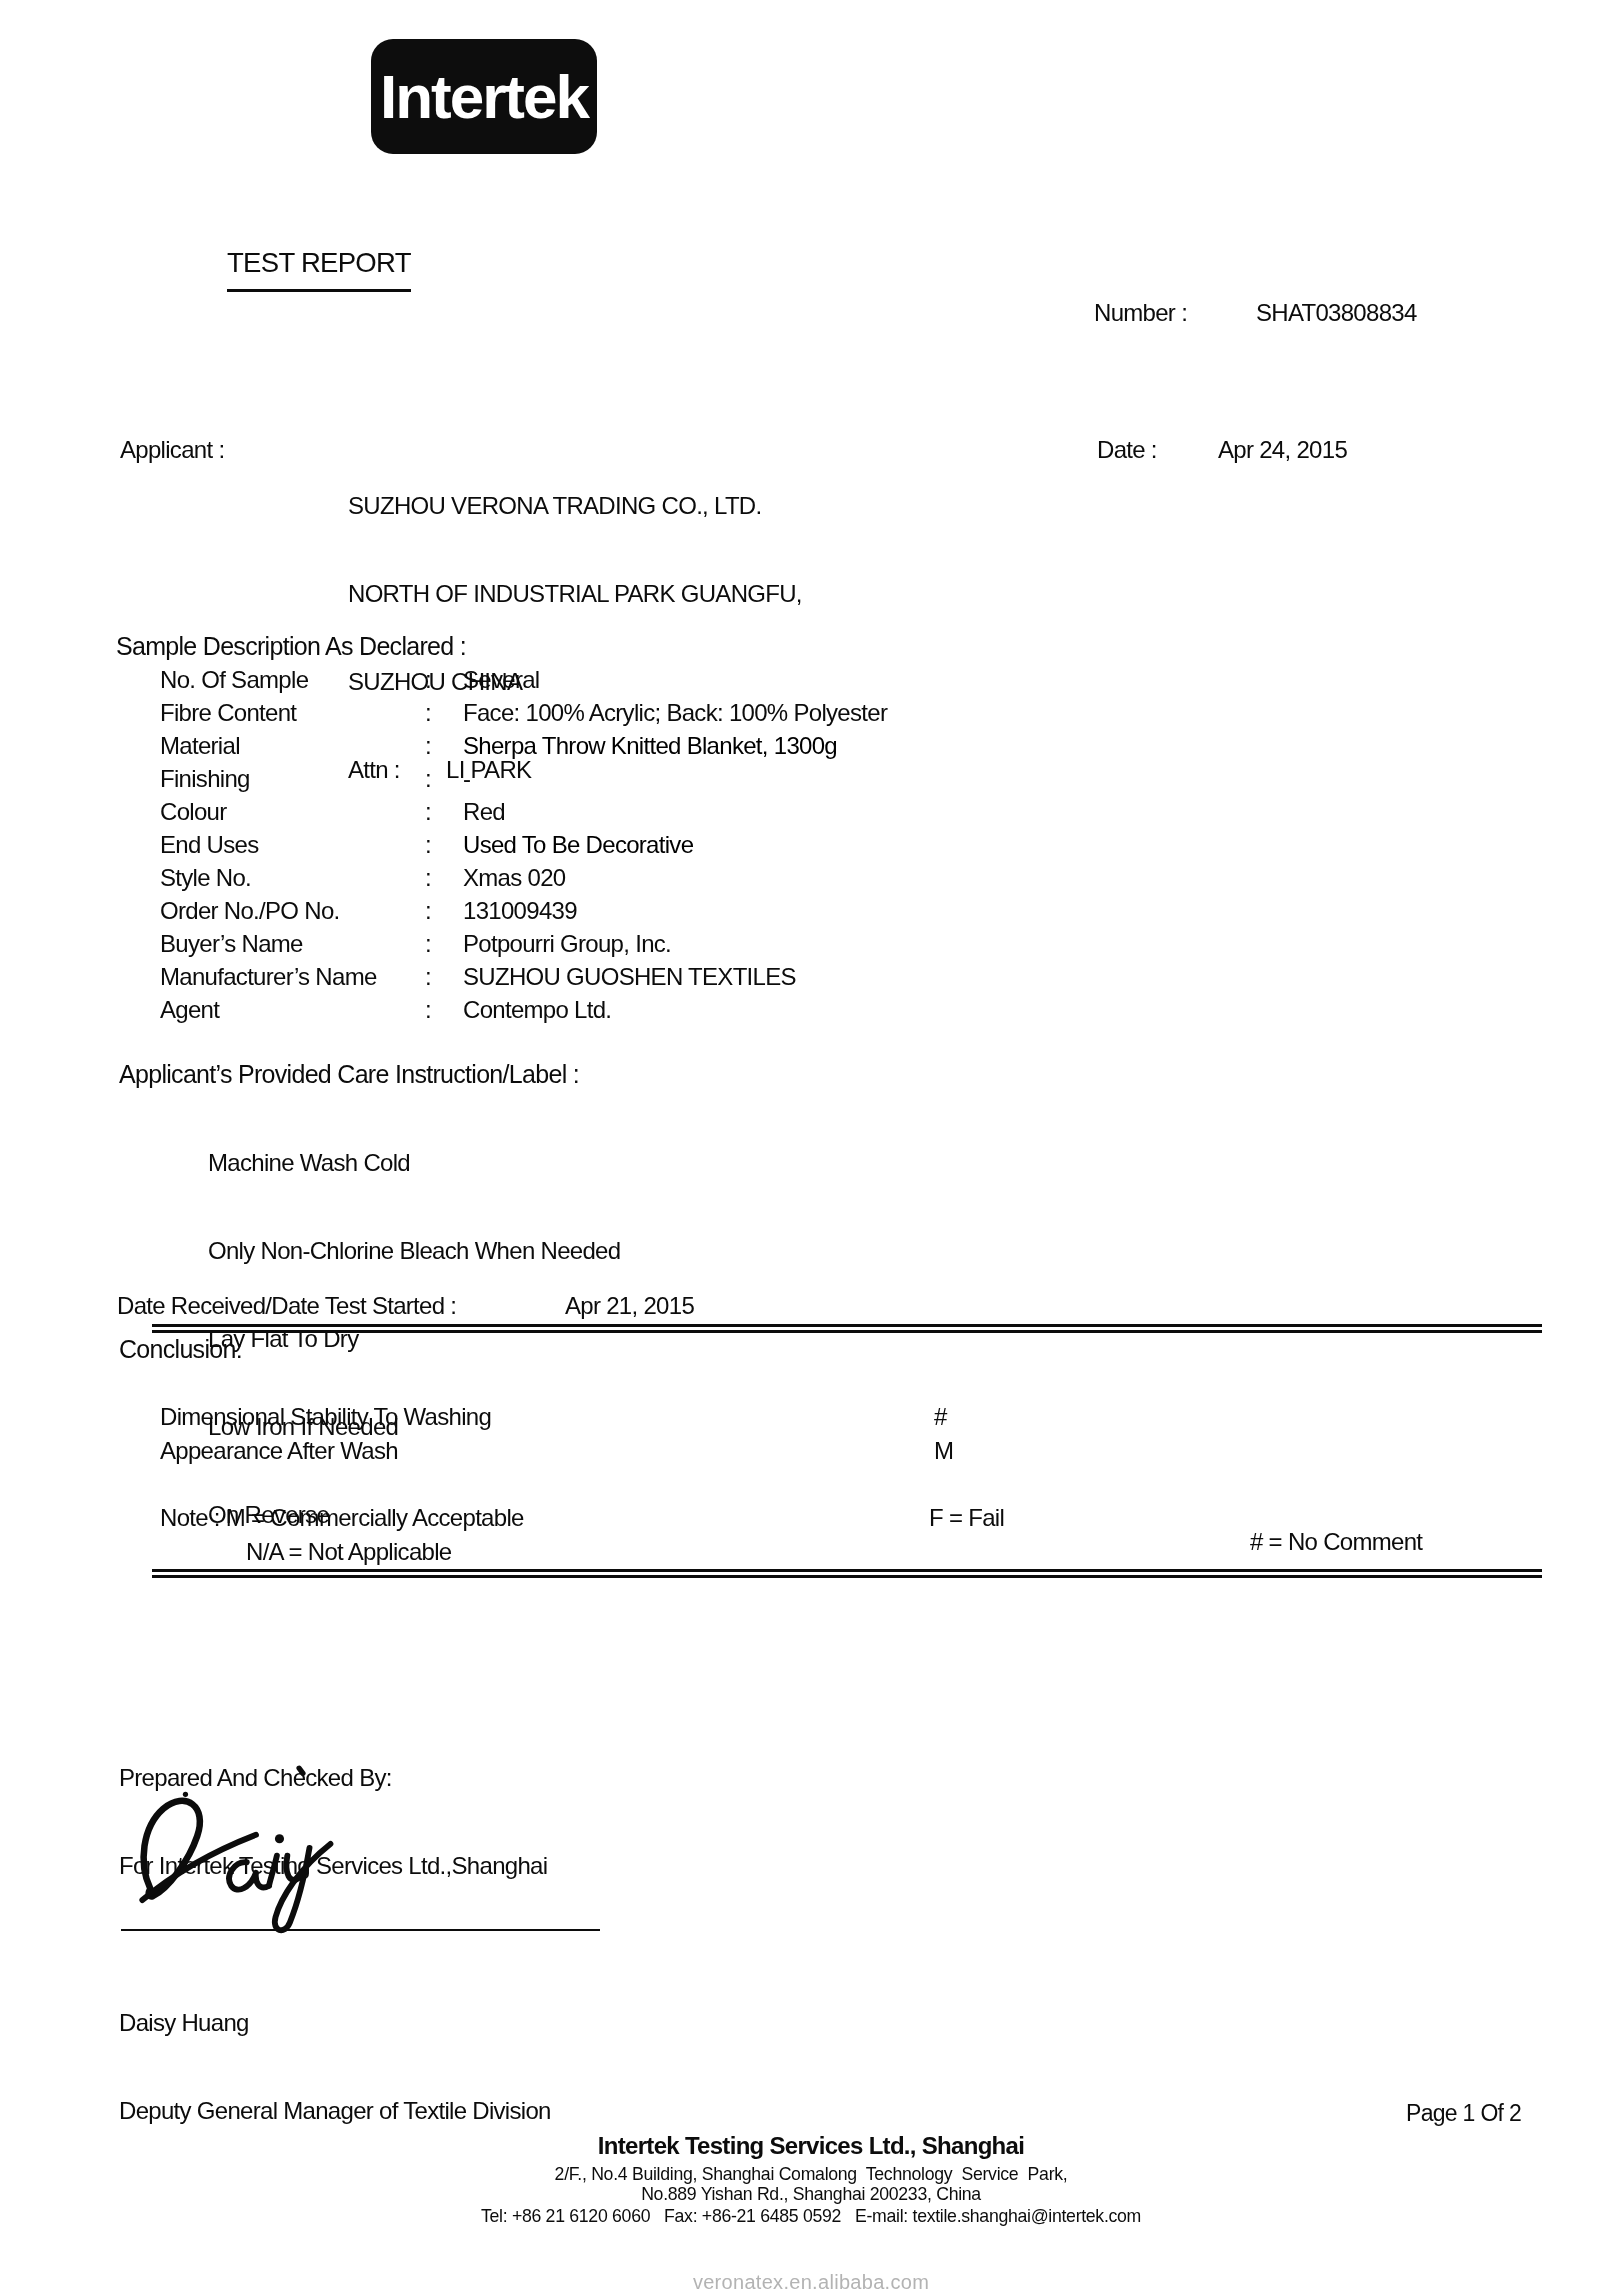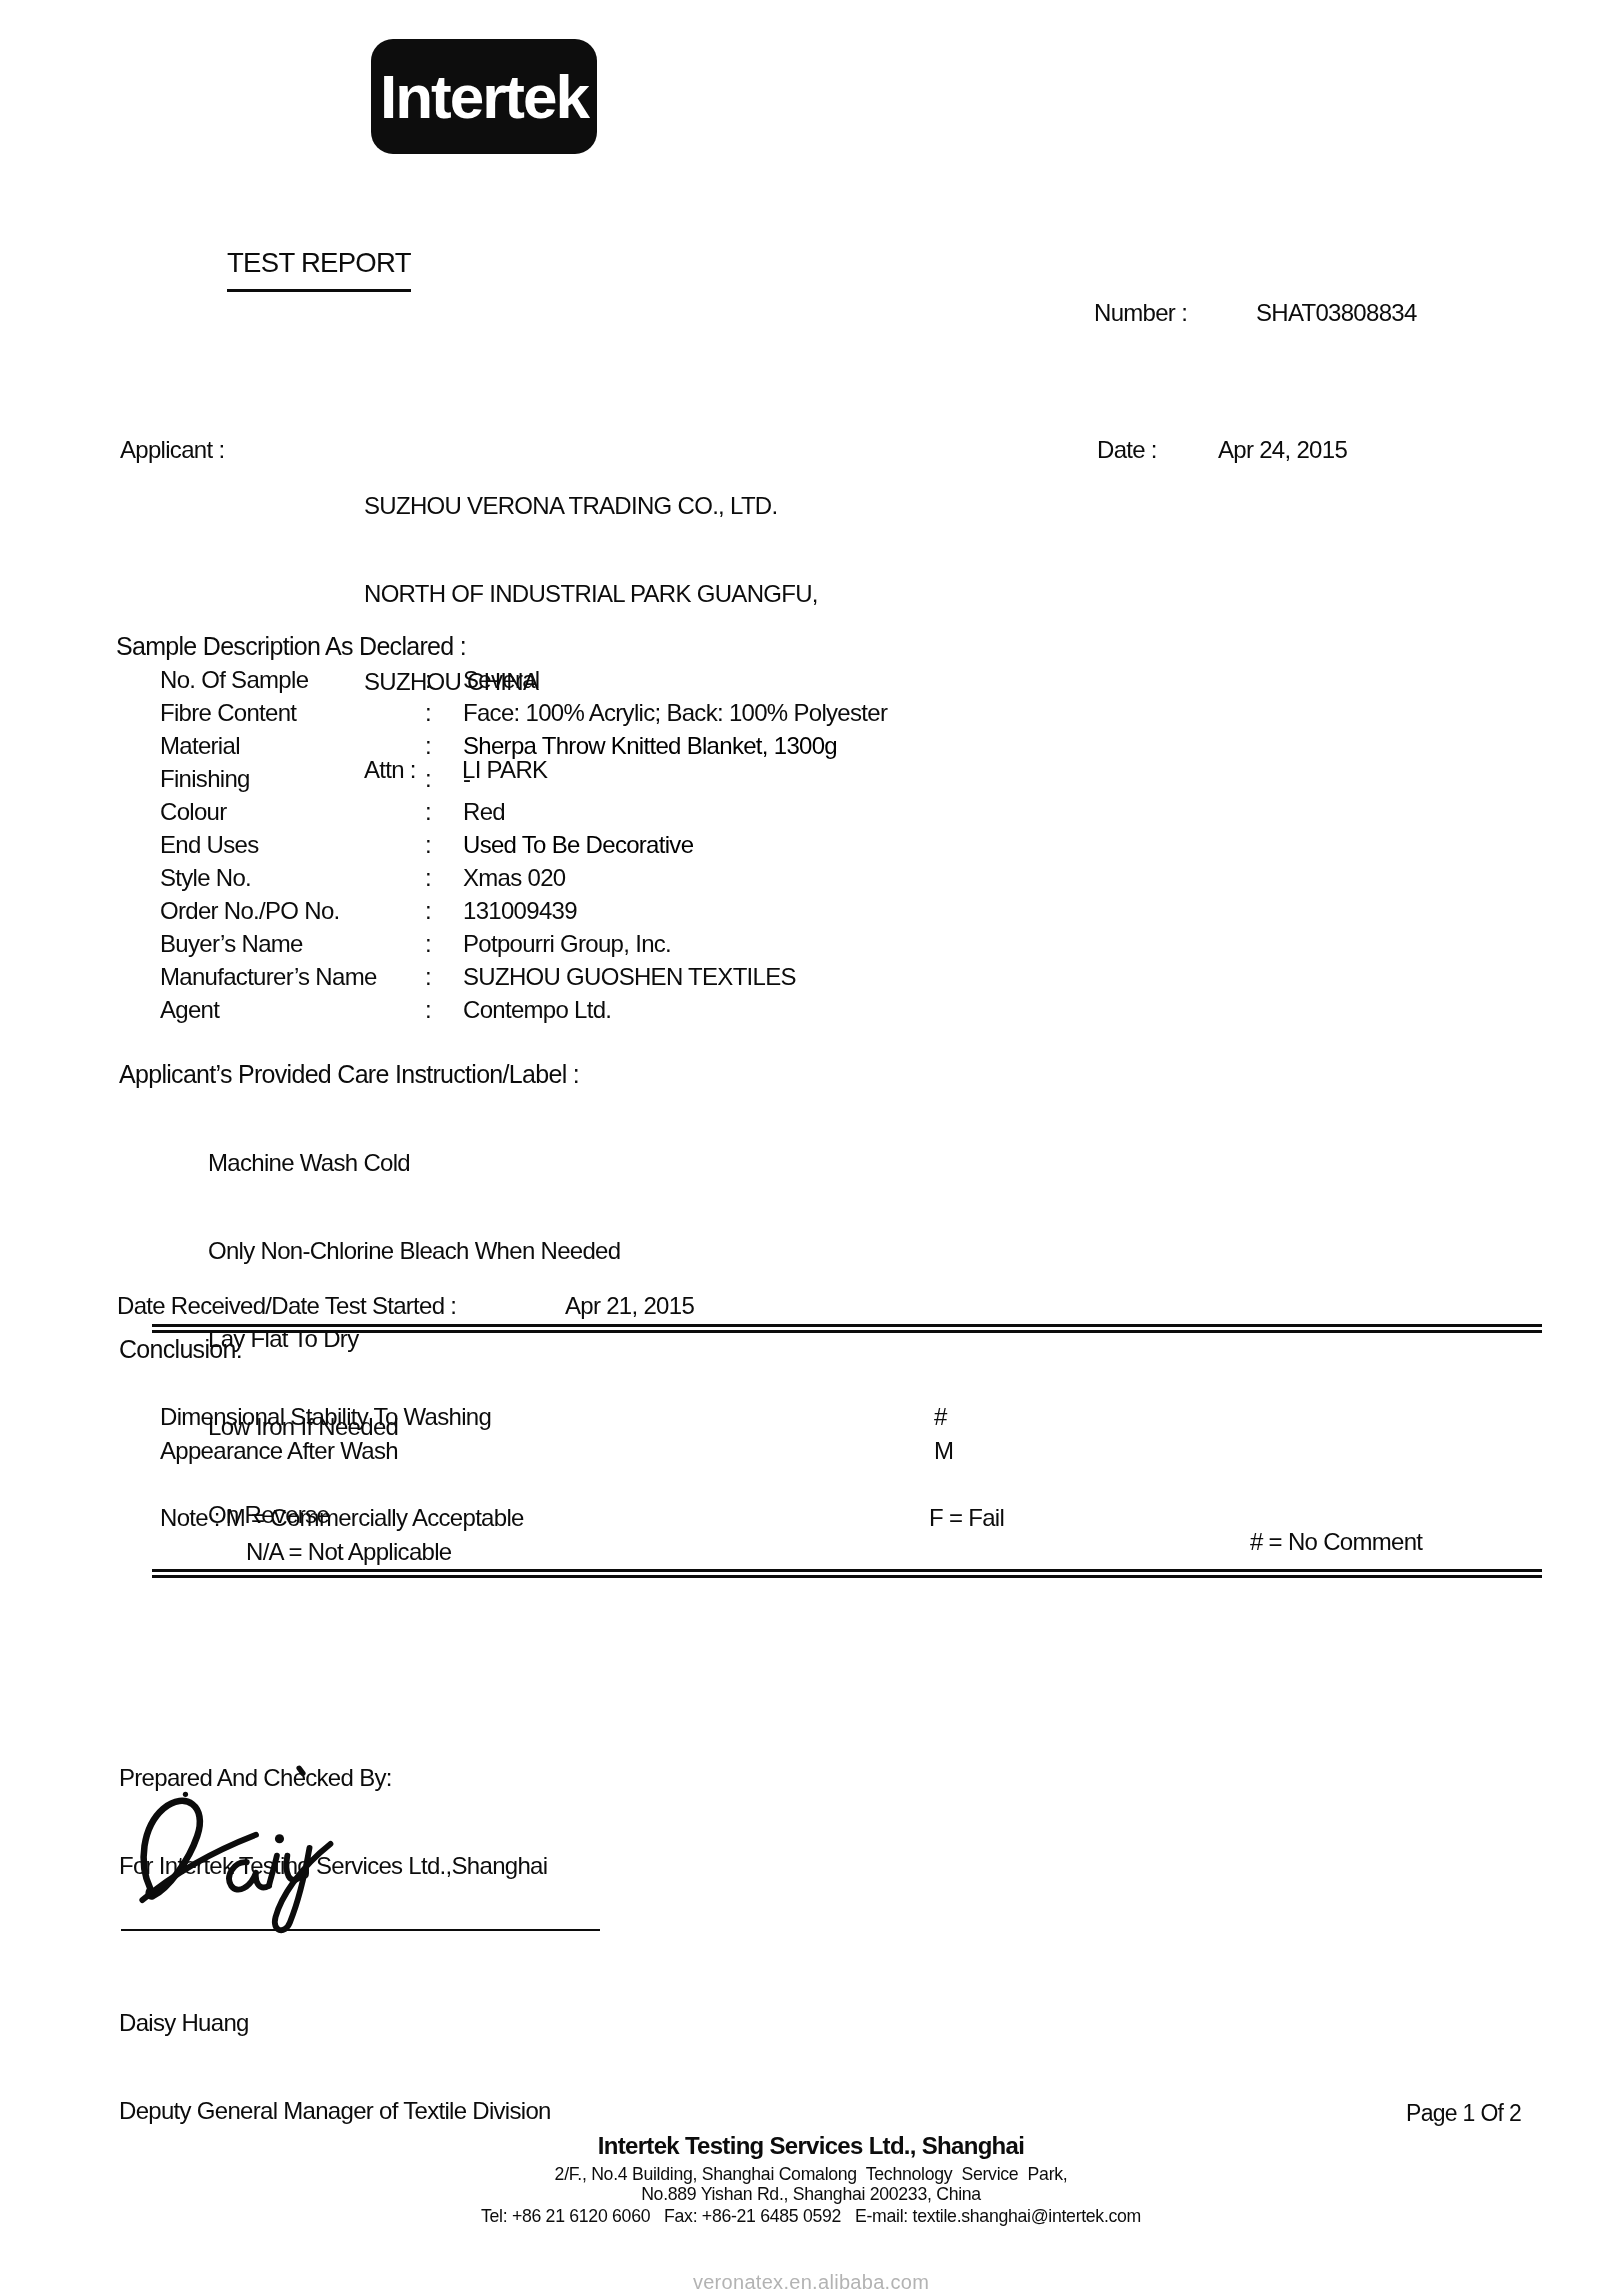--- a/index.html
+++ b/index.html
@@ -44,21 +44,21 @@
   <div class="abs logo">
     <span>Intertek</span>
   </div>
 
   <div class="abs title">TEST REPORT</div>
 
   <div class="abs t" style="left:1094px;top:299px;">Number :</div>
   <div class="abs t" style="left:1256px;top:299px;">SHAT03808834</div>
 
   <div class="abs t" style="left:120px;top:436px;">Applicant :</div>
-  <div class="abs t lines50" style="left:364px;top:434px;">
+  <div class="abs t lines50" style="left:348px;top:434px;">
     <div>SUZHOU VERONA TRADING CO., LTD.</div>
     <div>NORTH OF INDUSTRIAL PARK GUANGFU,</div>
     <div>SUZHOU CHINA</div>
     <div><span class="attnLb">Attn :</span><span>LI PARK</span></div>
   </div>
   <div class="abs t" style="left:1097px;top:436px;">Date :</div>
   <div class="abs t" style="left:1218px;top:436px;">Apr 24, 2015</div>
 
   <div class="abs h" style="left:116px;top:633px;">Sample Description As Declared :</div>
   <div class="abs sampleRows">

